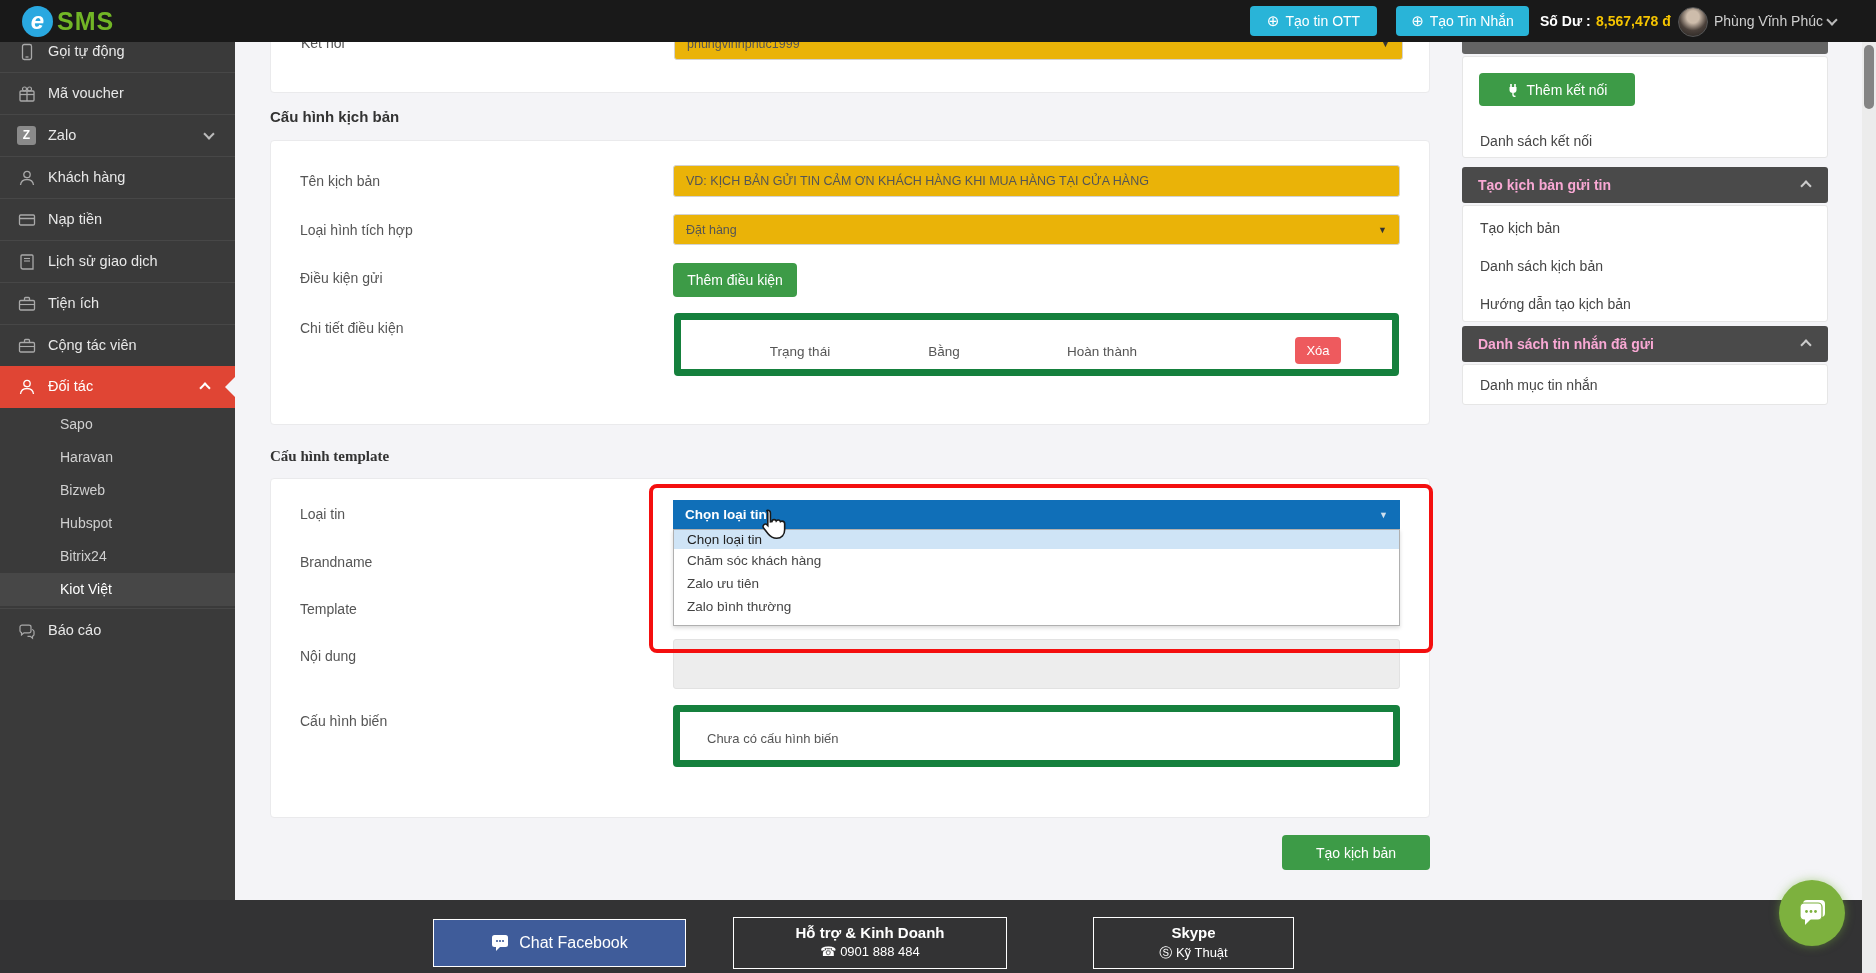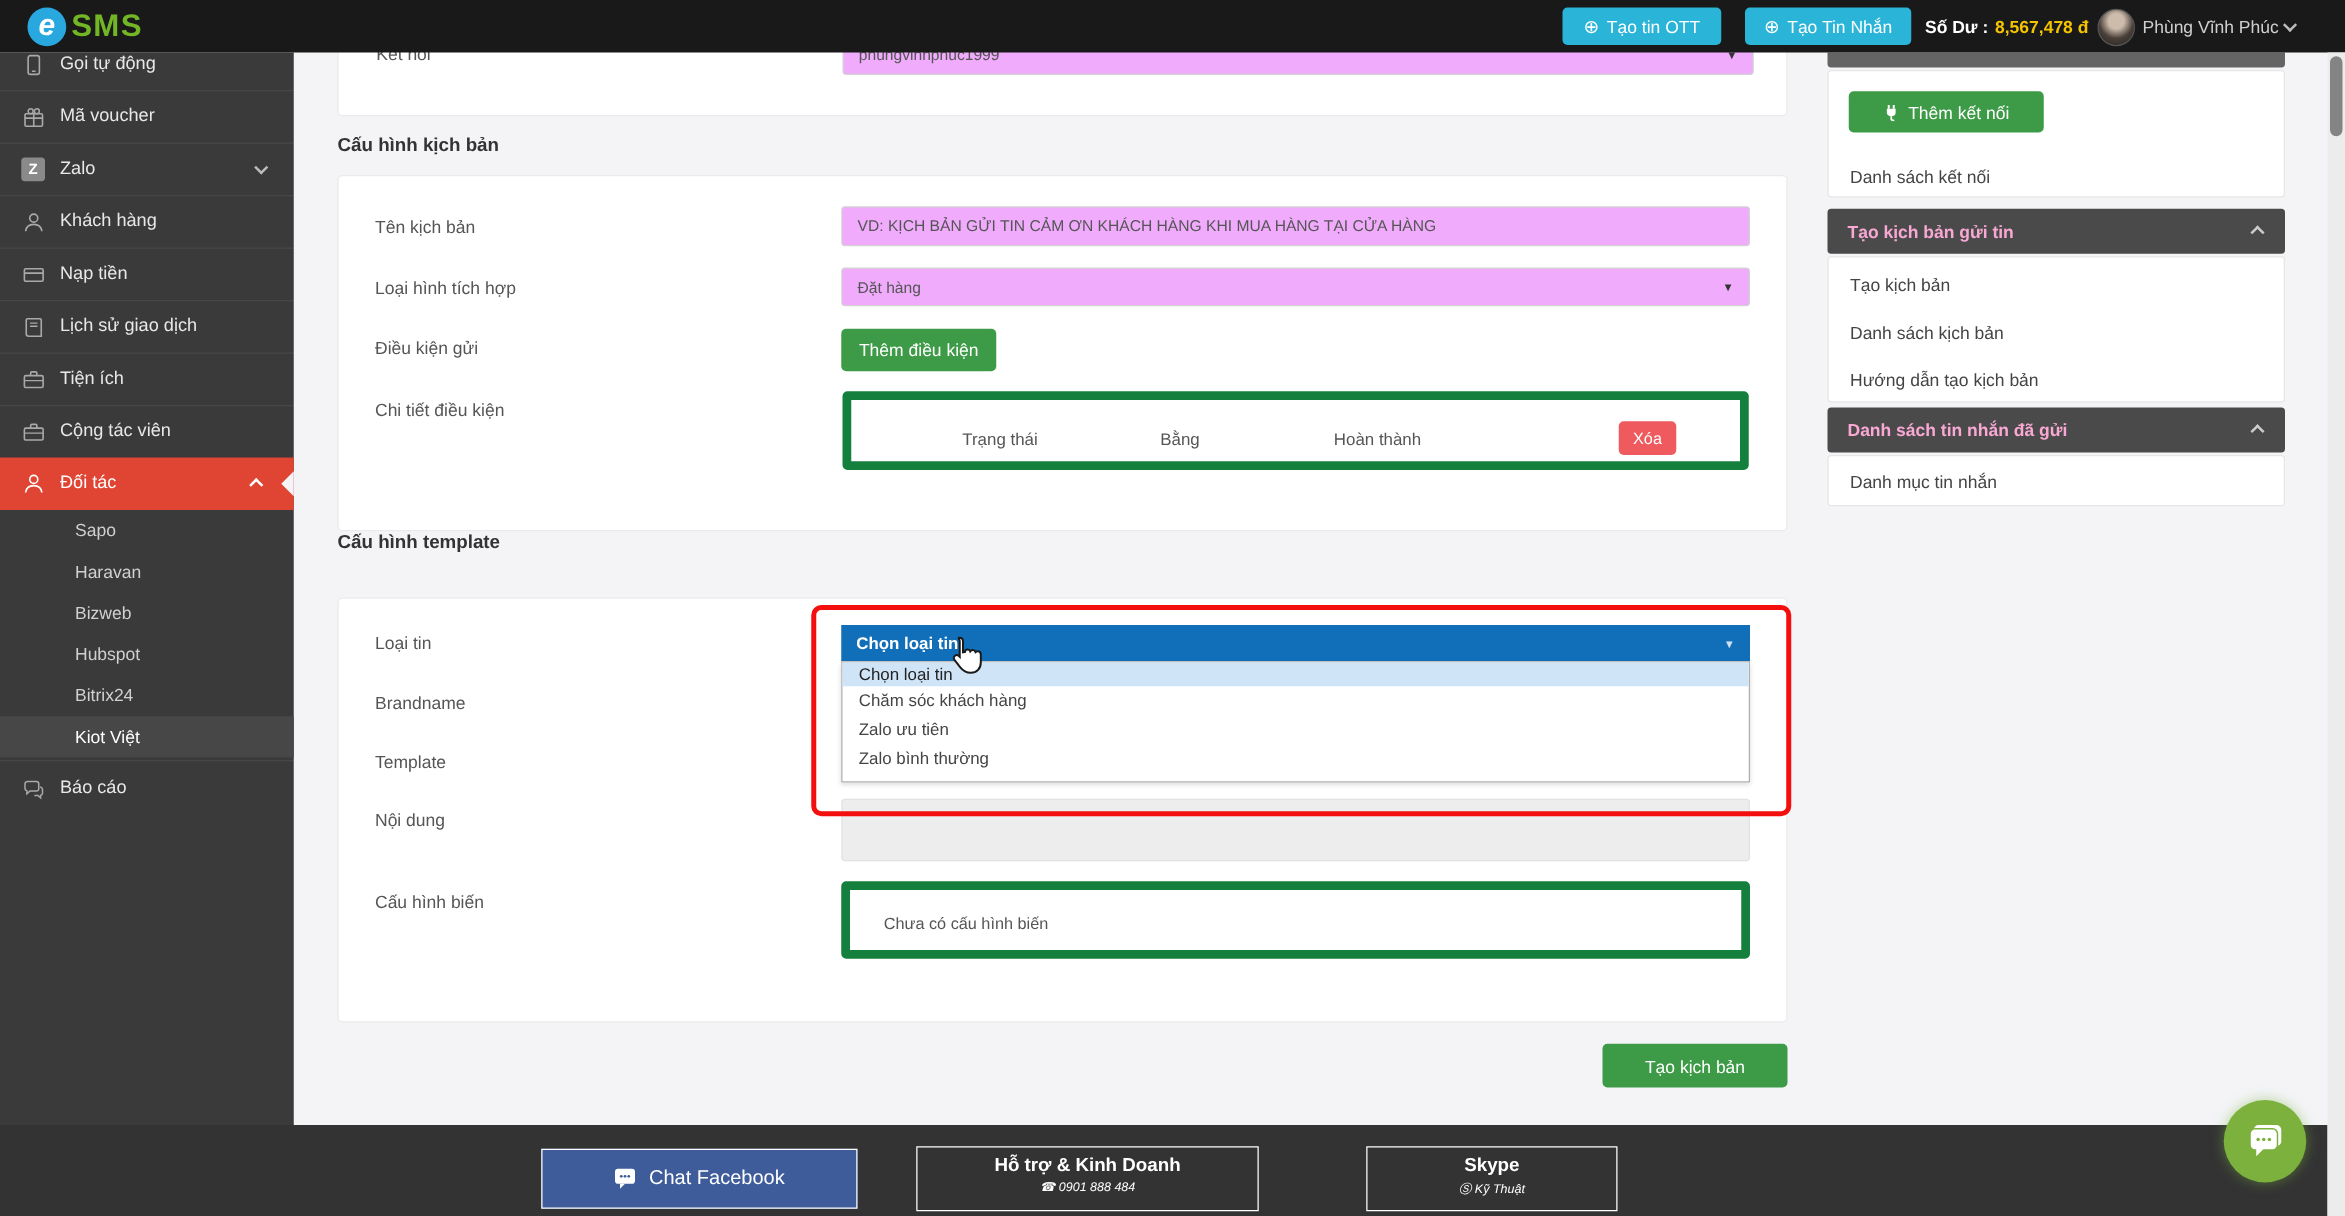--- a/index.html
+++ b/index.html
@@ -36,21 +36,21 @@
   .s-sub.active{background:#474747;color:#fff;}
   .arrow-right{position:absolute;right:0;top:11px;width:0;height:0;
                border-top:10px solid transparent;border-bottom:10px solid transparent;
                border-right:10px solid #f4f4f7;}
   .zalo-badge{position:absolute;left:17px;top:11px;width:19px;height:19px;background:#8a8a8a;
               border-radius:3px;color:#fff;font-weight:bold;font-size:12px;text-align:center;line-height:19px;}
   
   .panel{background:#fff;border:1px solid #eaeaec;border-radius:4px;box-sizing:border-box;z-index:10;}
   .sec-title{font-size:15px;font-weight:bold;color:#333;z-index:10;}
   .f-label{font-size:14px;color:#555;z-index:11;}
-  .f-input{background:#f0abfc;border:1px solid #d2d2d2;border-radius:3px;box-sizing:border-box;
+  .f-input{background:#eab308;border:1px solid #d2d2d2;border-radius:3px;box-sizing:border-box;
            font-size:12.5px;color:#555;display:flex;align-items:center;padding:0 12px;z-index:11;}
   .sel-arrow{position:absolute;right:12px;top:50%;transform:translateY(-50%);font-size:9px;color:#333;}
   .btn-green{background:#3d9b47;color:#fff;border-radius:4px;display:flex;align-items:center;
              justify-content:center;font-size:14px;cursor:pointer;z-index:11;}
   .cond-box{background:#fff;border:7px solid #15803d;border-radius:4px;box-sizing:border-box;z-index:11;}
   .cond-txt{position:absolute;transform:translateX(-50%);font-size:13.5px;color:#555;top:24px;}
   .btn-del{position:absolute;background:#ee5a5e;color:#fff;font-size:13px;border-radius:4px;
            display:flex;align-items:center;justify-content:center;cursor:pointer;}
   .blue-select{background:#106fb8;color:#fff;font-size:13.5px;font-weight:600;display:flex;
                align-items:center;padding:0 12px;box-sizing:border-box;z-index:12;cursor:pointer;}
@@ -63,21 +63,21 @@
   
   .rp-block{background:#fff;border:1px solid #e6e6e6;border-radius:3px;box-sizing:border-box;z-index:10;}
   .rp-head{background:#4a4a4a;border-radius:3px;color:#f9a8d4;font-size:14px;font-weight:bold;
            box-sizing:border-box;z-index:10;display:flex;align-items:center;padding-left:16px;cursor:pointer;}
   .rp-link{font-size:14px;color:#444;z-index:11;cursor:pointer;}
   
   .footer{left:0;top:900px;width:1862px;height:73px;background:#333334;z-index:20;}
   .f-box{position:absolute;border:1px solid #fff;box-sizing:border-box;color:#fff;text-align:center;cursor:pointer;}
   .fb-box{background:#3f5c9a;display:flex;align-items:center;justify-content:center;font-size:16px;}
   .f-line1{font-weight:bold;font-size:15px;margin-top:6px;}
-  .f-line2{font-size:10px;margin-top:3px;font-style:italic;}
+  .f-line2{font-size:13px;margin-top:3px;}
   
   .scroll-track{left:1862px;top:42px;width:14px;height:931px;background:#ececec;z-index:60;}
   .scroll-thumb{left:1864px;top:45px;width:10px;height:64px;background:#848484;border-radius:5px;z-index:61;}
   .chat-float{left:1779px;top:880px;width:66px;height:66px;border-radius:50%;background:#7db13e;z-index:30;
               display:flex;align-items:center;justify-content:center;box-shadow:0 0 10px rgba(120,180,60,.5);cursor:pointer;}
 </style>
 </head>
 <body>
 
 <div id="screen">
@@ -111,21 +111,21 @@
   <div class="abs btn-green" style="left:673px;top:263px;width:124px;height:34px;">Thêm điều kiện</div>
 
   <div class="abs f-label" style="left:300px;top:320px;">Chi tiết điều kiện</div>
   <div class="abs cond-box" style="left:674px;top:313px;width:725px;height:63px;">
     <span class="cond-txt" style="left:119px;">Trạng thái</span>
     <span class="cond-txt" style="left:263px;">Bằng</span>
     <span class="cond-txt" style="left:421px;">Hoàn thành</span>
     <div class="btn-del" style="left:614px;top:17px;width:46px;height:27px;">Xóa</div>
   </div>
 
-  <div class="abs sec-title" style="left:270px;top:425px;">Cấu hình template</div>
+  <div class="abs sec-title" style="left:270px;top:448px;font-family:Liberation Serif, serif;">Cấu hình template</div>
 
   <div class="abs panel" style="left:270px;top:478px;width:1160px;height:340px;"></div>
 
   <div class="abs f-label" style="left:300px;top:506px;">Loại tin</div>
   <div class="abs blue-select" style="left:673px;top:500px;width:727px;height:29px;">
     <span>Chọn loại tin</span>
     <span class="sel-arrow" style="color:#cfe0ee;">▼</span>
   </div>
   <div class="abs dd-list" style="left:673px;top:529px;width:727px;height:97px;">
     <div class="dd-opt hl">Chọn loại tin</div>

